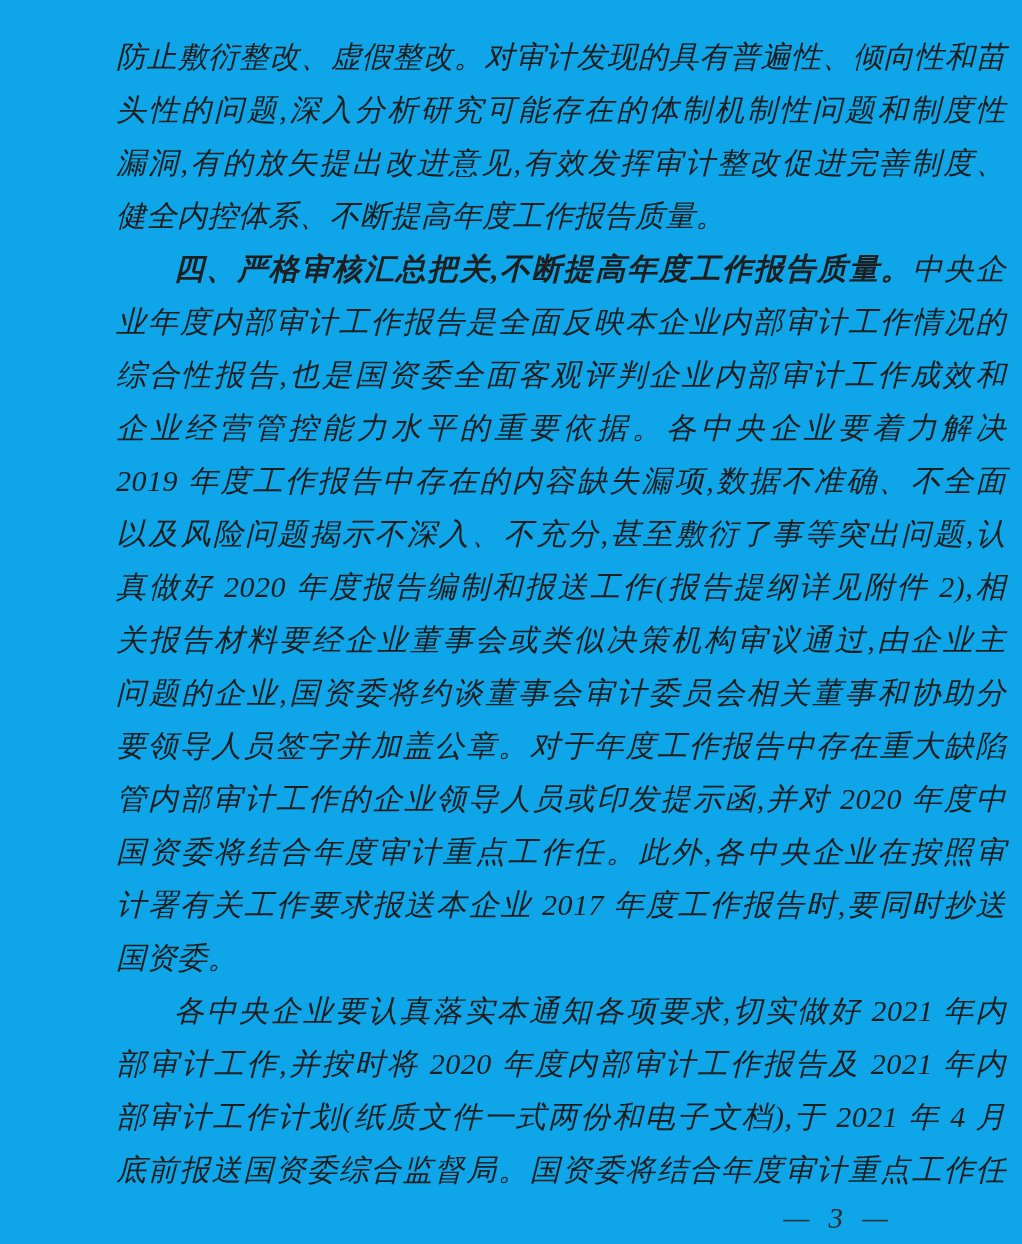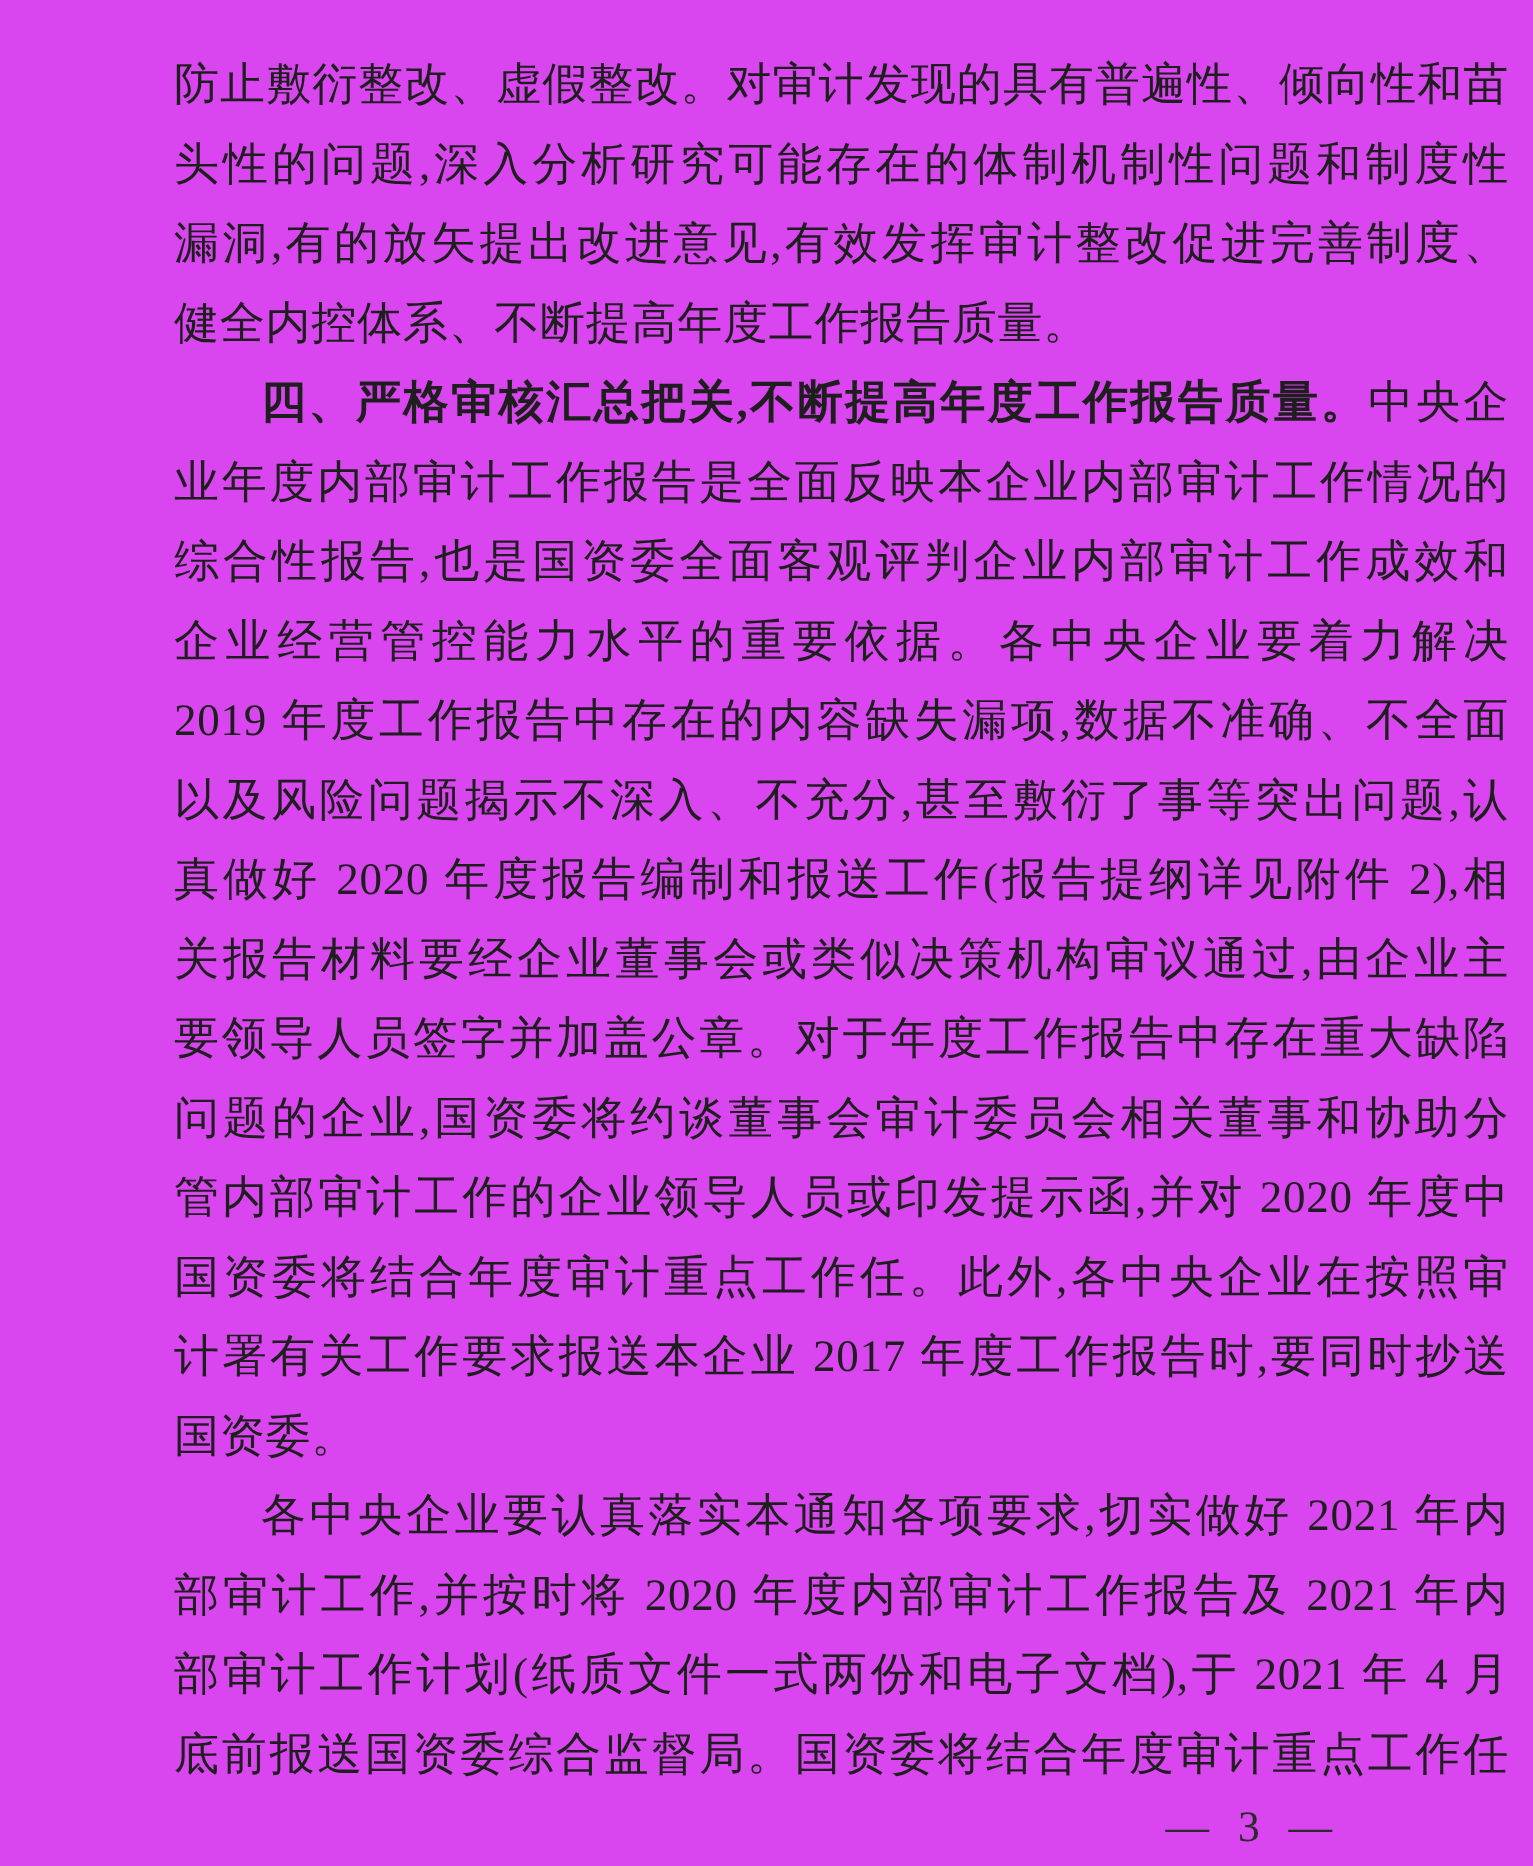--- a/index.html
+++ b/index.html
@@ -8,21 +8,22 @@
     height: 1244px;
     position: relative;
     background: #fcfcfb;
     font-family: "Liberation Serif", "DejaVu Serif", serif;
     color: #1e1e1e;
     overflow: hidden;
   }
   .page {
     position: absolute;
     inset: 0;
-    background: #d946ef;
+    background: #0ea5e9;
+    font-style: italic;
   }
   .textblock {
     position: absolute;
     left: 116px;
     right: 16px;
     top: 30px;
   }
   .line {
     height: 53px;
     line-height: 53px;
@@ -61,22 +62,22 @@
       <div class="line fill"><span>漏洞,有的放矢提出改进意见,有效发挥审计整改促进完善制度、</span></div>
       <div class="line"><span>健全内控体系、不断提高年度工作报告质量。</span></div>
       <div class="line fill indent"><span class="bold">四、严格审核汇总把关,不断提高年度工作报告质量。</span><span>中央企</span></div>
       <div class="line fill"><span>业年度内部审计工作报告是全面反映本企业内部审计工作情况的</span></div>
       <div class="line fill"><span>综合性报告,也是国资委全面客观评判企业内部审计工作成效和</span></div>
       <div class="line fill"><span>企业经营管控能力水平的重要依据。各中央企业要着力解决</span></div>
       <div class="line fill"><span>2019 年度工作报告中存在的内容缺失漏项,数据不准确、不全面</span></div>
       <div class="line fill"><span>以及风险问题揭示不深入、不充分,甚至敷衍了事等突出问题,认</span></div>
       <div class="line fill"><span>真做好 2020 年度报告编制和报送工作(报告提纲详见附件 2),相</span></div>
       <div class="line fill"><span>关报告材料要经企业董事会或类似决策机构审议通过,由企业主</span></div>
+      <div class="line fill"><span>问题的企业,国资委将约谈董事会审计委员会相关董事和协助分</span></div>
       <div class="line fill"><span>要领导人员签字并加盖公章。对于年度工作报告中存在重大缺陷</span></div>
-      <div class="line fill"><span>问题的企业,国资委将约谈董事会审计委员会相关董事和协助分</span></div>
       <div class="line fill"><span>管内部审计工作的企业领导人员或印发提示函,并对 2020 年度中</span></div>
       <div class="line fill"><span>国资委将结合年度审计重点工作任。此外,各中央企业在按照审</span></div>
       <div class="line fill"><span>计署有关工作要求报送本企业 2017 年度工作报告时,要同时抄送</span></div>
       <div class="line"><span>国资委。</span></div>
       <div class="line fill indent"><span>各中央企业要认真落实本通知各项要求,切实做好 2021 年内</span></div>
       <div class="line fill"><span>部审计工作,并按时将 2020 年度内部审计工作报告及 2021 年内</span></div>
       <div class="line fill"><span>部审计工作计划(纸质文件一式两份和电子文档),于 2021 年 4 月</span></div>
       <div class="line fill"><span>底前报送国资委综合监督局。国资委将结合年度审计重点工作任</span></div>
     </div>
   <div class="pagenum">— 3 —</div>

